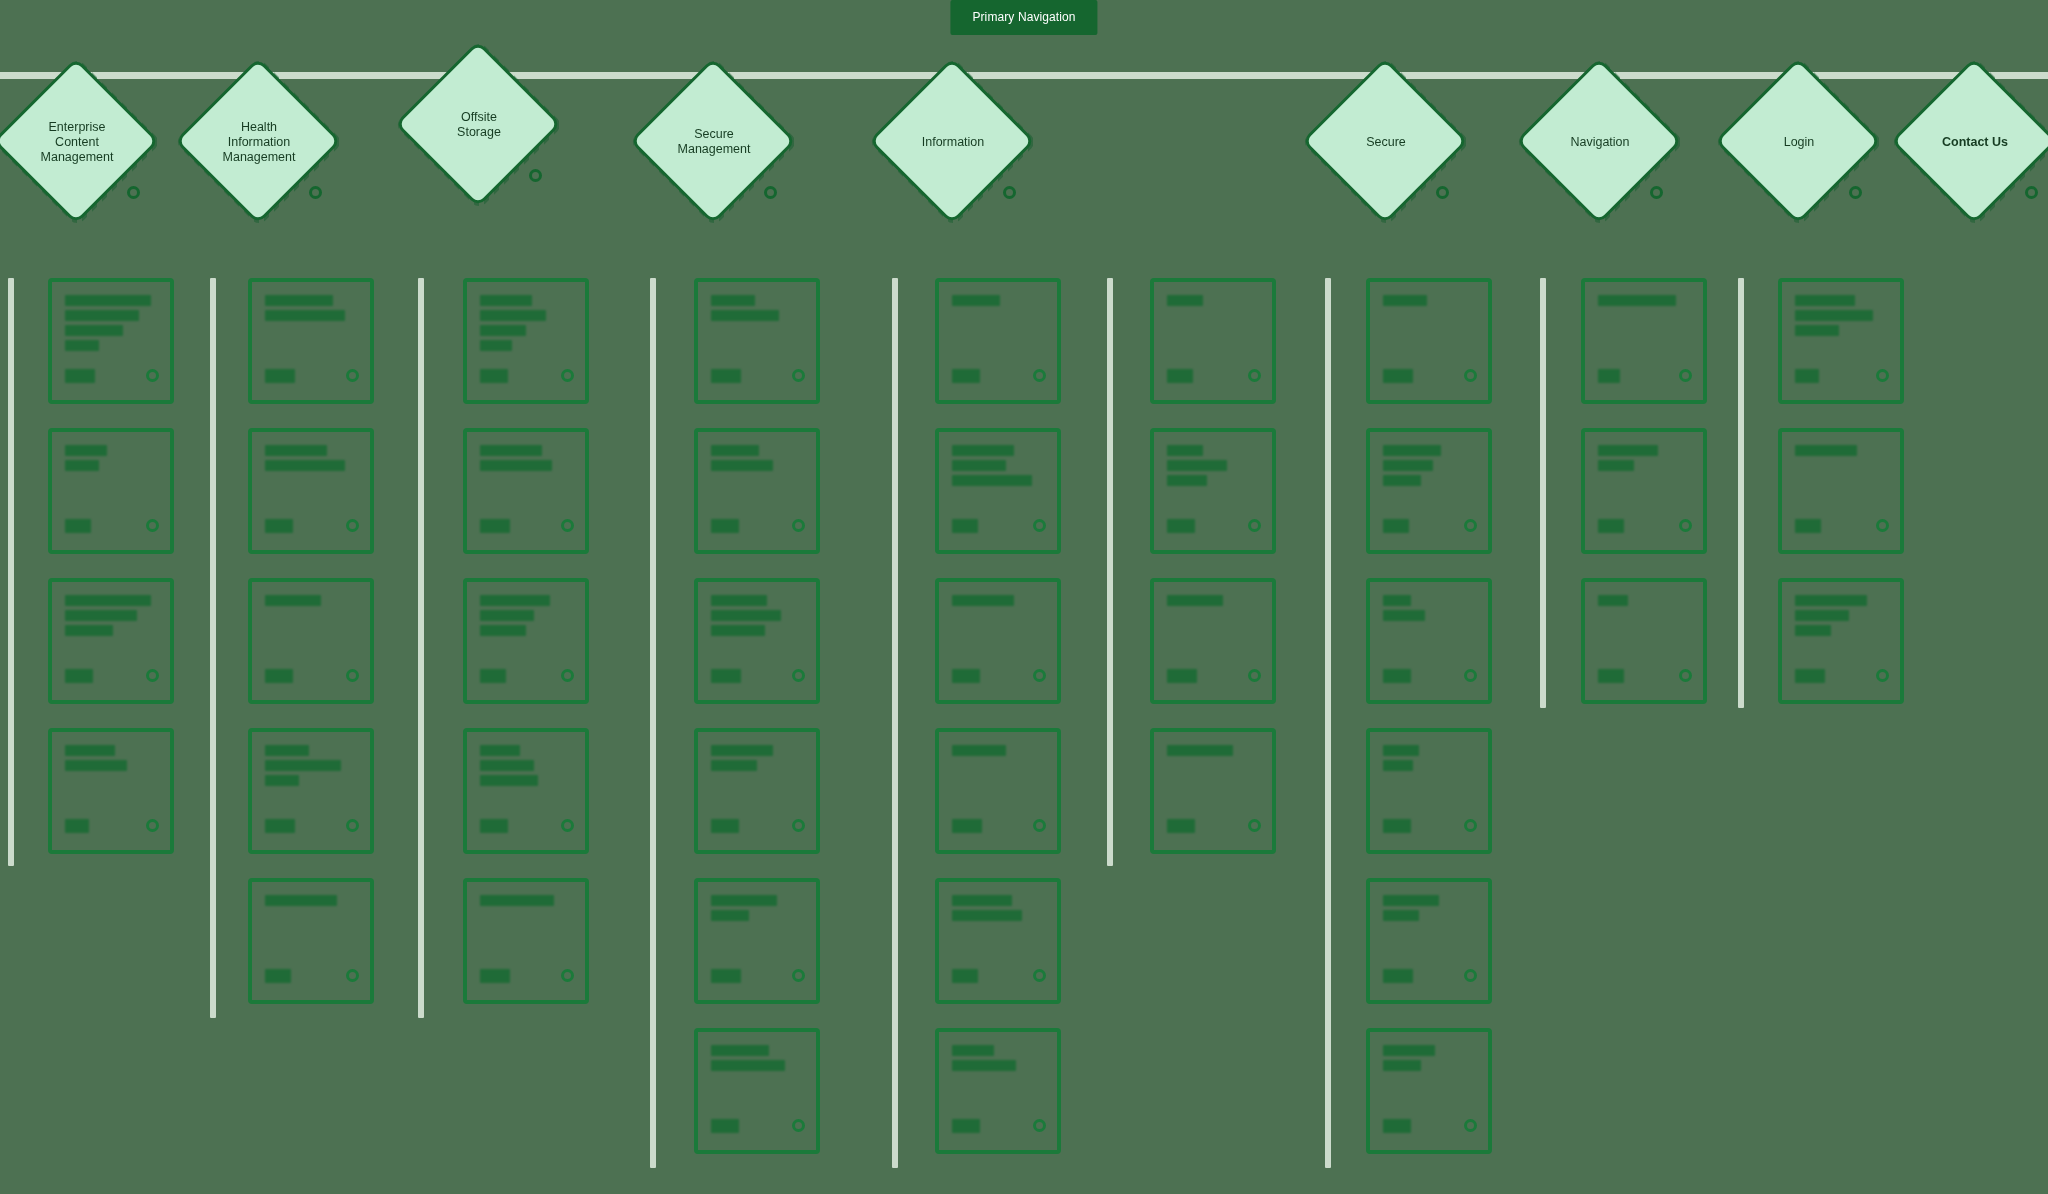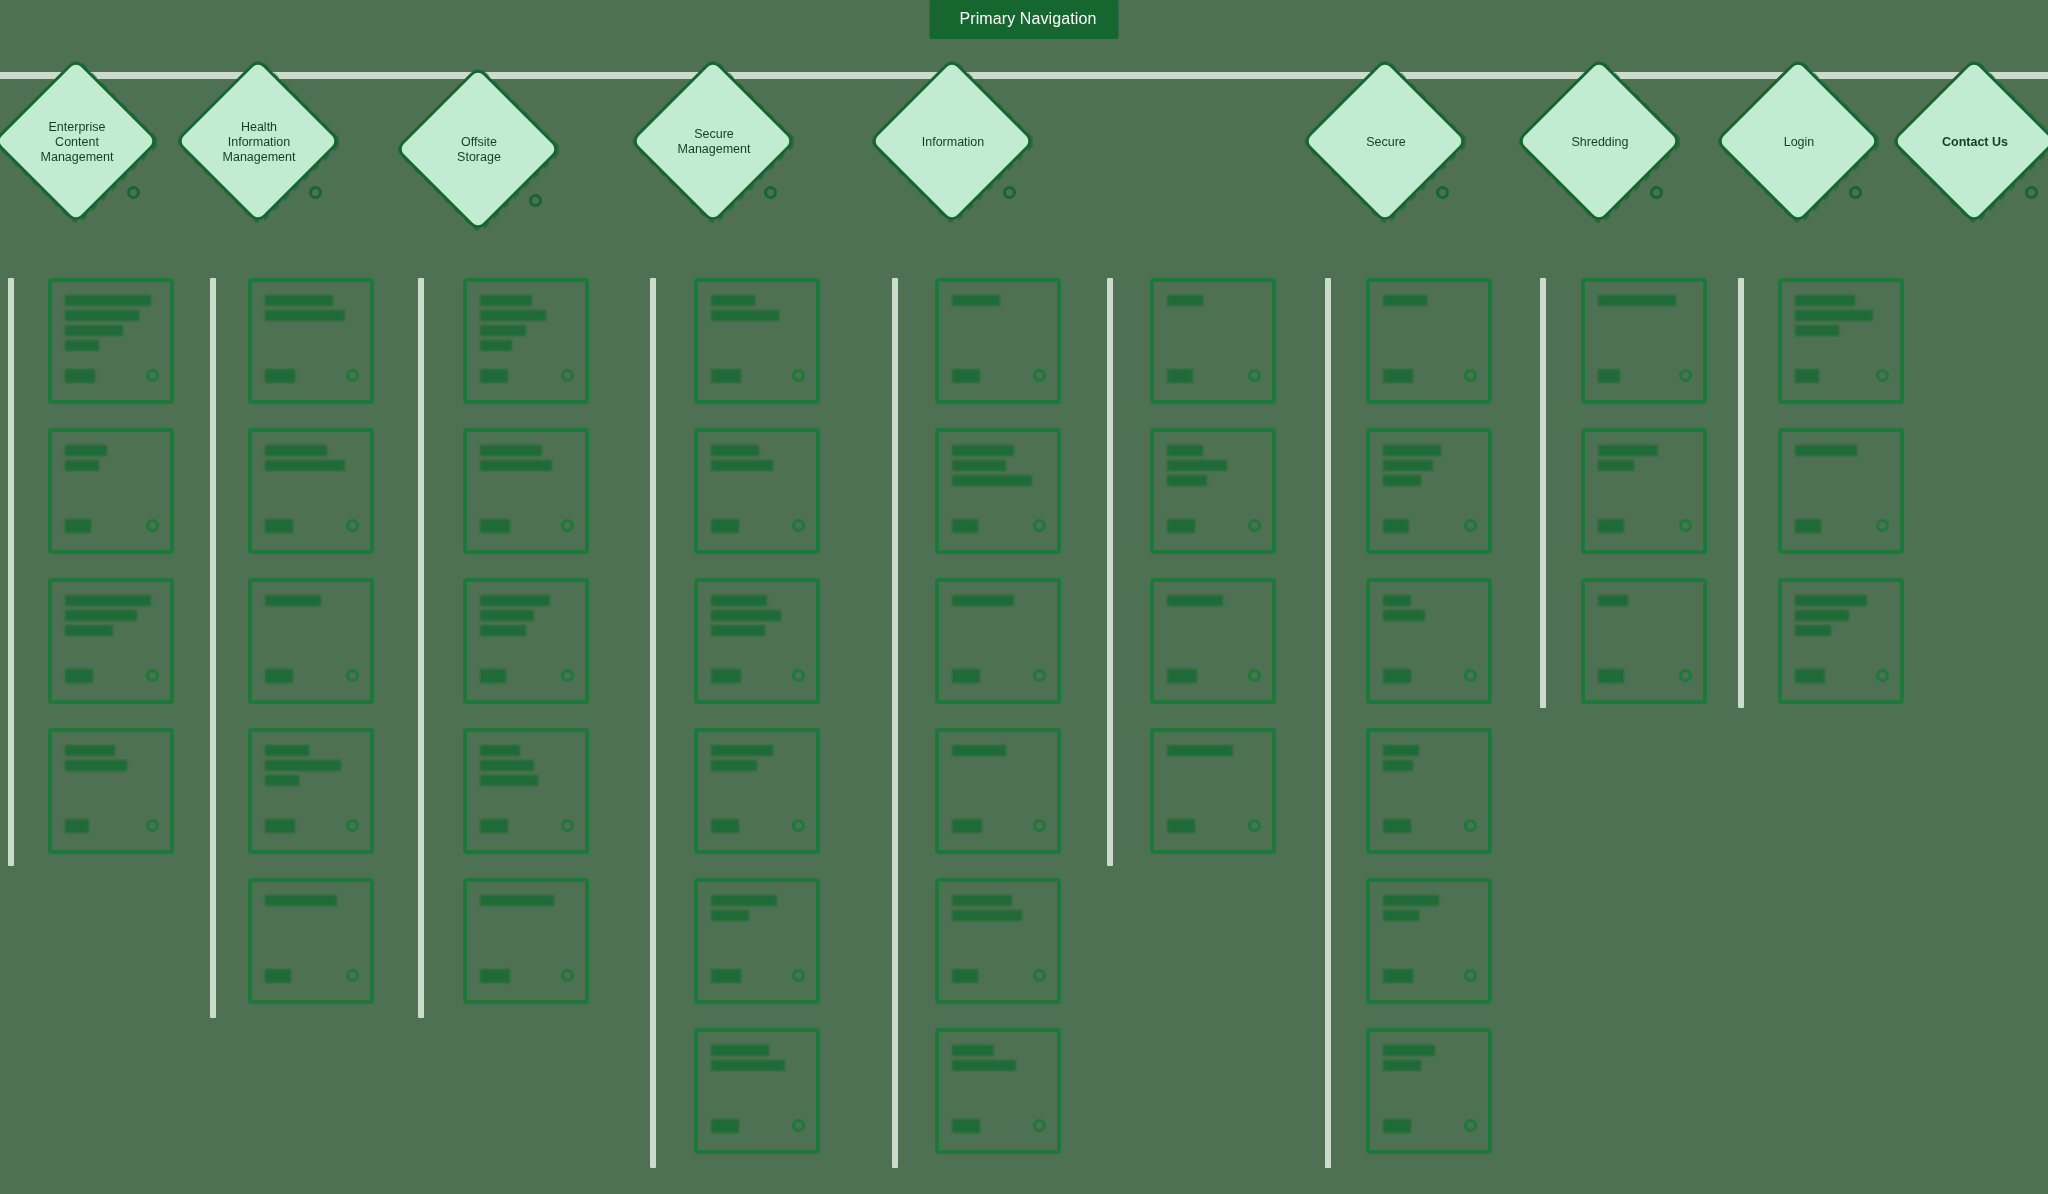--- a/index.html
+++ b/index.html
@@ -12,23 +12,23 @@
   }
   .canvas{position:absolute;inset:0;}
 
   
   .header-badge{
     position:absolute;
     left:50%;transform:translateX(-50%);
     top:0;
     background:#15662f;
     color:#ffffff;
-    font-size:16px;
+    font-size:12px;
     line-height:1;
-    padding:11px 22px 12px 30px;
+    padding:11px 22px 12px 22px;
     border-radius:2px;
     white-space:nowrap;
     letter-spacing:.1px;
   }
   .header-rule{
     position:absolute;
     left:0;right:0;top:72px;
     height:7px;
     background:#ccdbcc;
   }
@@ -165,21 +165,21 @@
         <div class="diamond-badge"></div>
       </div>
       <div class="diamond-wrap" style="left: 190px; top: 73px;">
         <div class="diamond-stipple"></div>
         <div class="diamond-shape"></div>
         <div class="diamond-label">Health
 Information
 Management</div>
         <div class="diamond-badge"></div>
       </div>
-      <div class="diamond-wrap" style="left: 410px; top: 81px;">
+      <div class="diamond-wrap" style="left: 410px; top: 56px;">
         <div class="diamond-stipple"></div>
         <div class="diamond-shape"></div>
         <div class="diamond-label">Offsite
 Storage</div>
         <div class="diamond-badge"></div>
       </div>
       <div class="diamond-wrap" style="left: 645px; top: 73px;">
         <div class="diamond-stipple"></div>
         <div class="diamond-shape"></div>
         <div class="diamond-label">Secure
@@ -194,21 +194,21 @@
       </div>
       <div class="diamond-wrap" style="left: 1317px; top: 73px;">
         <div class="diamond-stipple"></div>
         <div class="diamond-shape"></div>
         <div class="diamond-label">Secure</div>
         <div class="diamond-badge"></div>
       </div>
       <div class="diamond-wrap" style="left: 1531px; top: 73px;">
         <div class="diamond-stipple"></div>
         <div class="diamond-shape"></div>
-        <div class="diamond-label">Shredding</div>
+        <div class="diamond-label">Navigation</div>
         <div class="diamond-badge"></div>
       </div>
       <div class="diamond-wrap" style="left: 1730px; top: 73px;">
         <div class="diamond-stipple"></div>
         <div class="diamond-shape"></div>
         <div class="diamond-label">Login</div>
         <div class="diamond-badge"></div>
       </div>
       <div class="diamond-wrap" style="left: 1906px; top: 73px; font-weight: bold;">
         <div class="diamond-stipple"></div>

